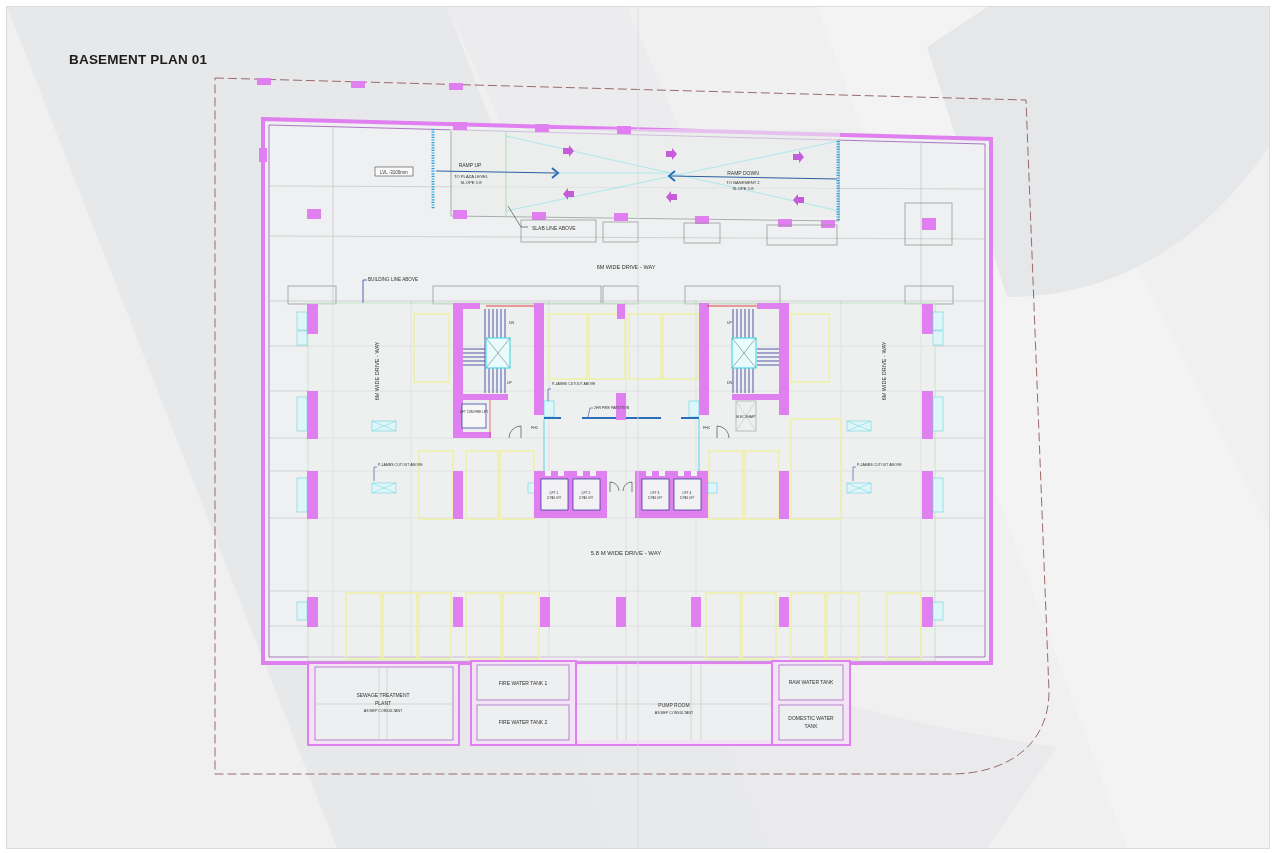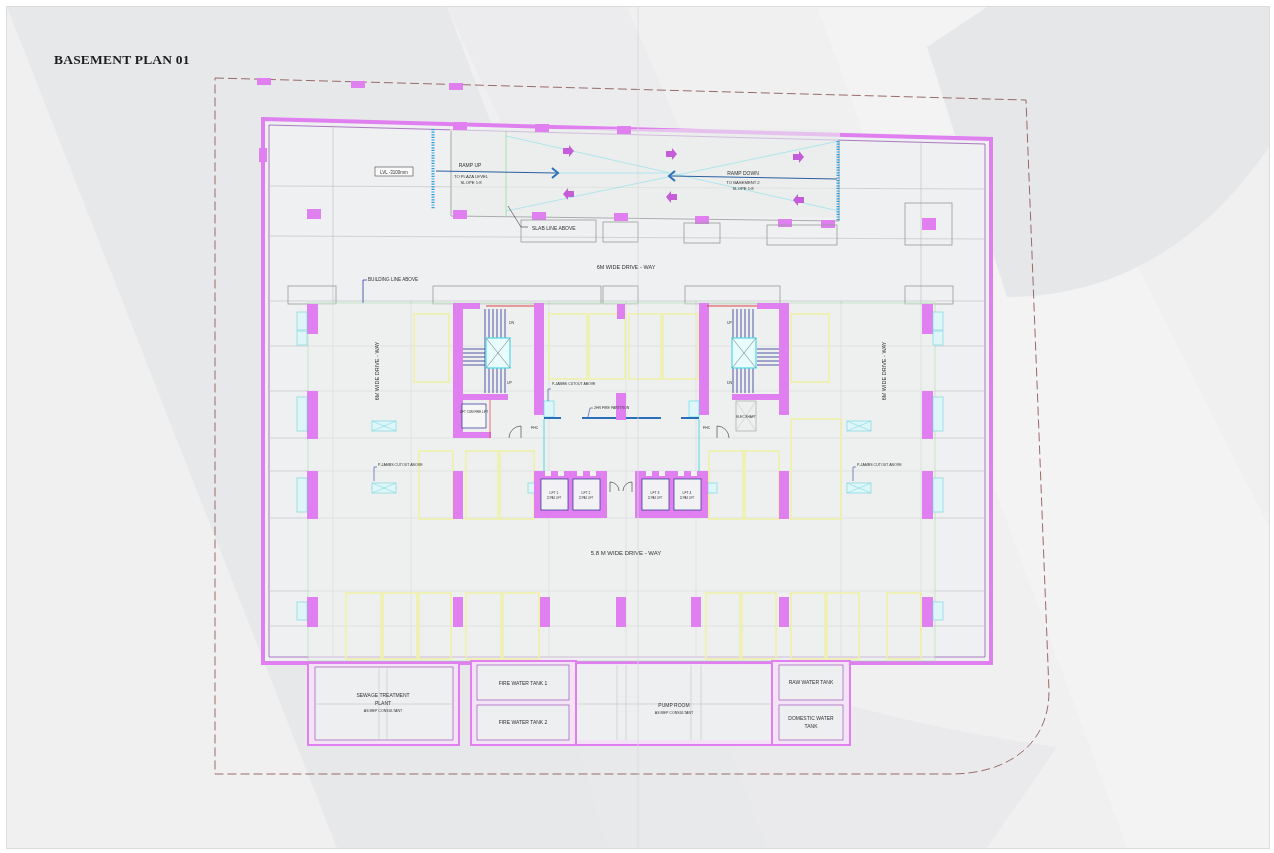--- a/index.html
+++ b/index.html
@@ -7,22 +7,22 @@
       width: 1274px; height: 853px; overflow: hidden;
       background: #ffffff;
       font-family: "Liberation Sans", sans-serif;
     }
     .sheet {
       position: absolute; left: 6px; top: 6px; width: 1262px; height: 841px;
       background: #f0f0f1; border: 1px solid #dcdcdc; overflow: hidden;
     }
     .swoosh { position: absolute; left: 0; top: 0; }
     .title {
-      position: absolute; left: 47px; top: 45px;
-      font-family: Liberation Serif, serif; font-weight: bold;
+      position: absolute; left: 62px; top: 45px;
+      font-family: Liberation Sans, sans-serif; font-weight: bold;
       font-size: 13.5px; letter-spacing: 0.2px; color: #1c1c1c;
     }
     .plan { position: absolute; left: 0; top: 0; }
     svg text { font-family: "Liberation Sans", sans-serif; fill: #333; }
   </style>
 </head>
 <body>
 
 <div class="sheet">
 

